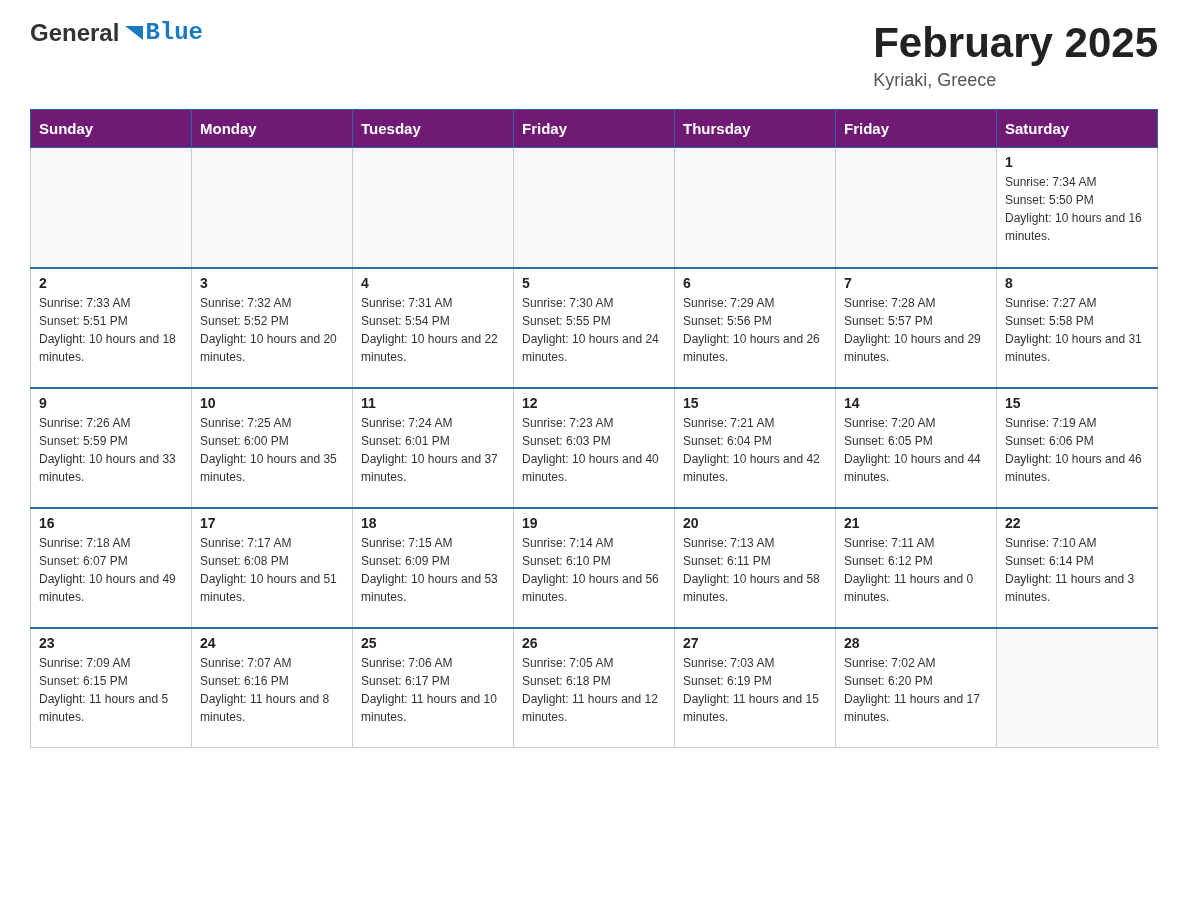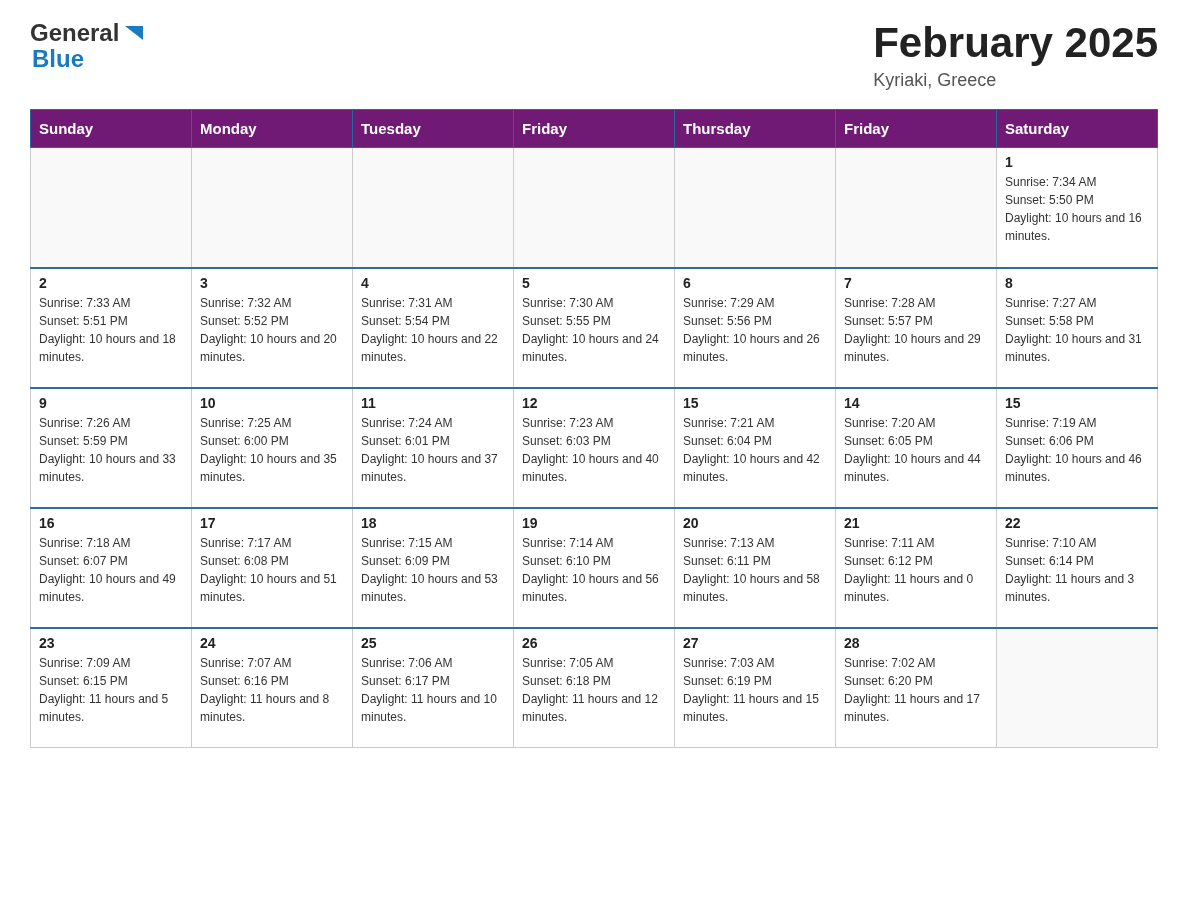--- a/index.html
+++ b/index.html
@@ -79,28 +79,28 @@
     }
     tbody tr:last-child {
       border-bottom: none;
     }
   </style>
 </head>
 <body>
 
 <div id="header">
   <div id="logo">
-    <div style="display:flex;flex-direction:column;align-items:flex-start;line-height:1.1;">
+    <div style="display:flex;flex-direction:row;align-items:flex-start;line-height:1.1;">
       <div style="display:flex;align-items:center;gap:2px;">
         <span style="font-size:24px;font-weight:bold;color:#333;font-family:Arial;">General</span>
         <svg width="22" height="22" viewBox="0 0 22 22">
           <polygon points="4,4 22,4 22,18" fill="#1a7abf"></polygon>
         </svg>
       </div>
-      <span style="font-size:24px;font-weight:bold;color:#1a7abf;font-family:Liberation Sans, sans-serif;margin-left:2px;">Blue</span>
+      <span style="font-size:24px;font-weight:bold;color:#1a7abf;font-family:Liberation Mono, monospace;margin-left:2px;">Blue</span>
     </div>
   </div>
   <div id="title-block">
     <div id="month-year">February 2025</div>
     <div id="location">Kyriaki, Greece</div>
   </div>
 </div>
 
 <table id="calendar">
   <thead>

